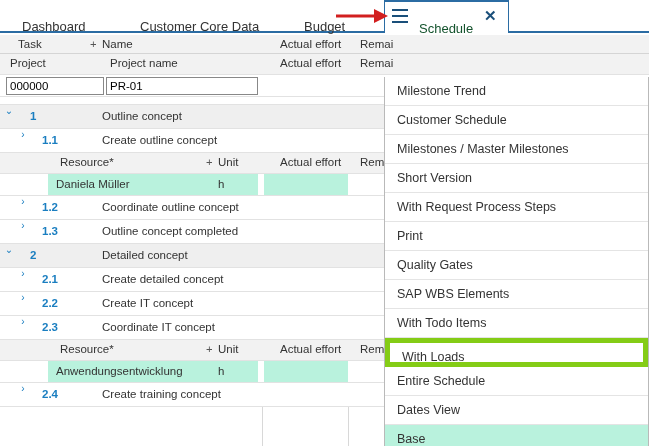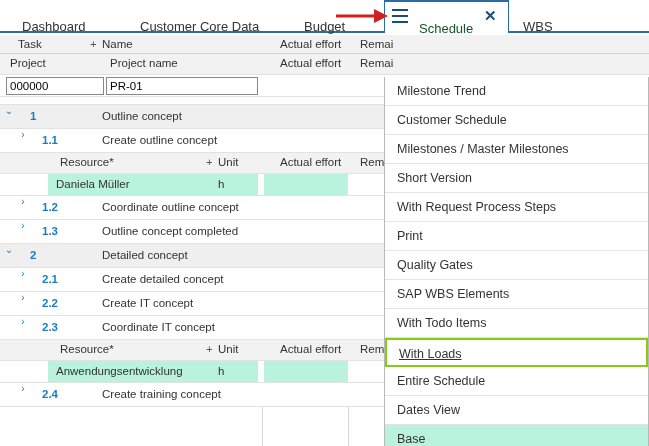--- a/index.html
+++ b/index.html
@@ -193,41 +193,39 @@
     line-height: 29px;
     padding-left: 12px;
     font-size: 12.5px;
     color: #333333;
     border-bottom: 1px solid #e4e4e4;
     box-sizing: border-box;
     white-space: nowrap;
     cursor: pointer;
   }
   .mitem.highlight {
-    border: 2px solid #84cc16;
-    background: #ffffff;
-    text-decoration: underline;
+    border: 5px solid #84cc16;
+    background: #ffffff;
   }
   .mitem.selected {
     background: #b9f2dd;
   }
   .mitem.disabled {
     color: #a8a8a8;
     cursor: default;
   }
 </style>
 </head>
 <body>
 
 <div id="tabbar">
   <div class="tab" id="tab-dashboard">Dashboard</div>
   <div class="tab" id="tab-projectcoredata">Customer Core Data</div>
   <div class="tab" id="tab-budget">Budget</div>
   <div class="tab active" id="tab-schedule">Schedule</div>
-  <div class="tab" id="tab-wbs">WBS</div>
 
   <div id="hamburger">
     <span></span>
       <span></span>
       <span></span>
   </div>
   <div id="tab-close">✕</div>
 
   <svg id="arrow" viewBox="0 0 52 16">
     <line x1="0" y1="8" x2="40" y2="8" stroke="#d21f1f" stroke-width="3"></line>

